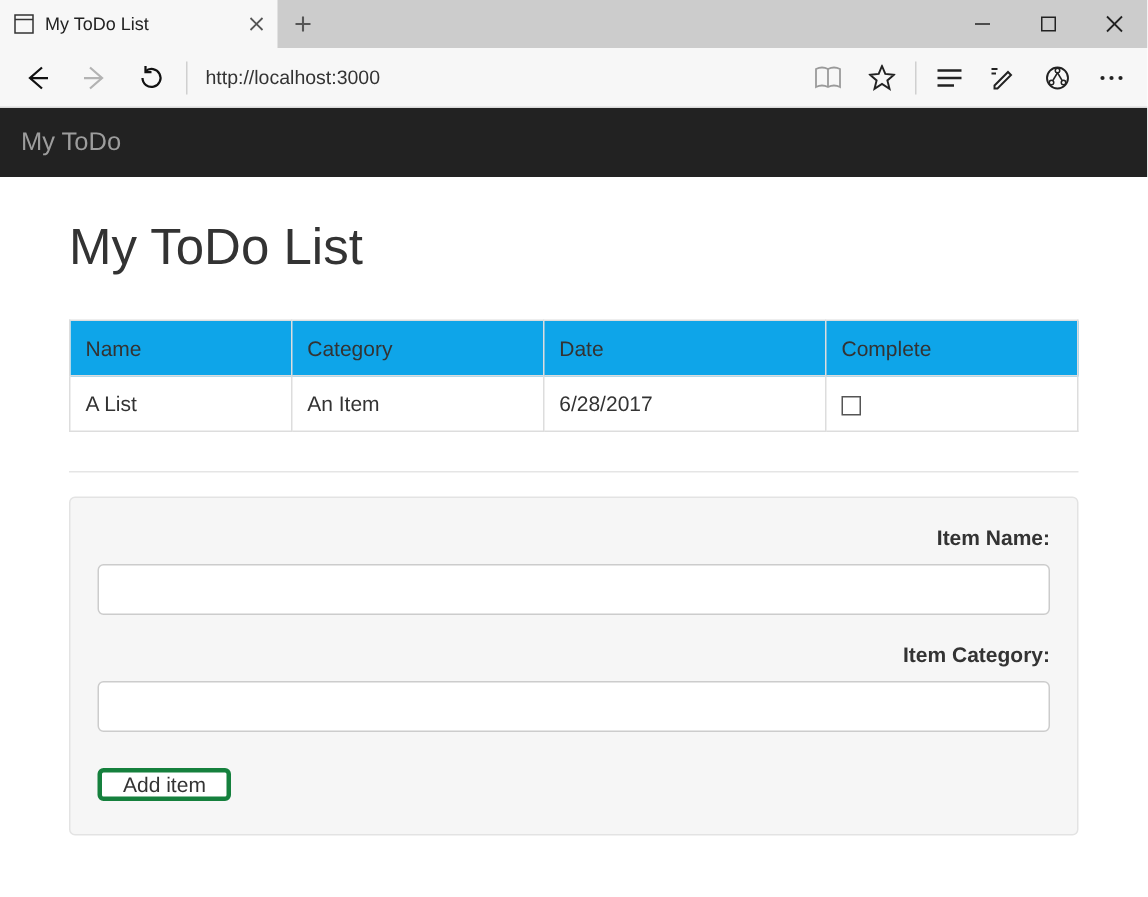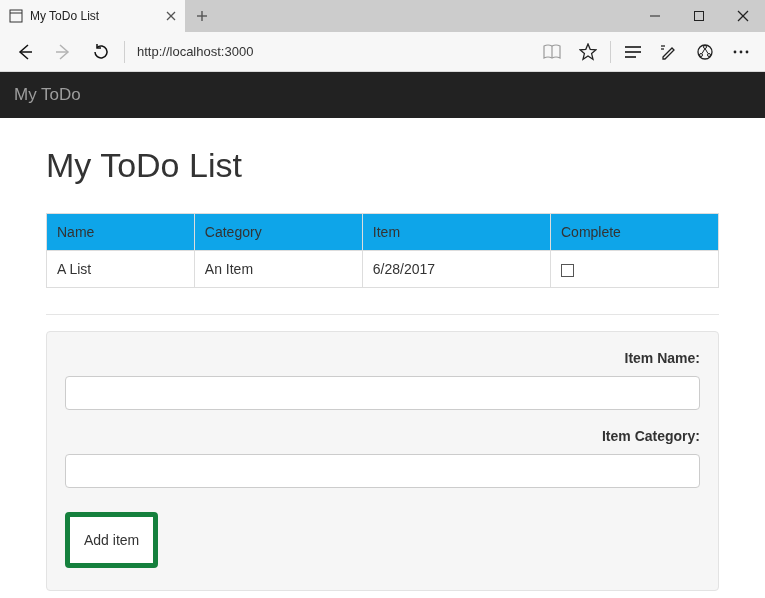--- a/index.html
+++ b/index.html
@@ -155,23 +155,23 @@
       border: 1px solid #ccc;
       border-radius: 4px;
       margin-bottom: 18px;
       padding: 0 10px;
       font-size: 14px;
     }
     .btn-default {
       display:inline-block;
       background: #fff;
       color: #333;
-      border: 5px solid #15803d;
-      font-size: 14px;
-      padding: 15px 14px;
+      border: 3px solid #15803d;
+      font-size: 14px;
+      padding: 0 14px;
       border-radius: 4px;
       margin-top: 6px;
       cursor: pointer;
     }
   </style>
 </head>
 <body>
 
 <div class="titlebar">
   <div class="tab-strip">
@@ -292,21 +292,21 @@
   </div>
 
   <div class="container">
     <h1 class="page-title">My ToDo List</h1>
 
     <table class="tasks">
       <thead>
         <tr>
           <th style="width:22%">Name</th>
           <th style="width:25%">Category</th>
-          <th style="width:28%">Item</th>
+          <th style="width:28%">Date</th>
           <th>Complete</th>
         </tr>
       </thead>
       <tbody>
         <tr>
           <td>A List</td>
           <td>An Item</td>
           <td>6/28/2017</td>
           <td class="complete-cell">
             <span class="checkbox"></span>

